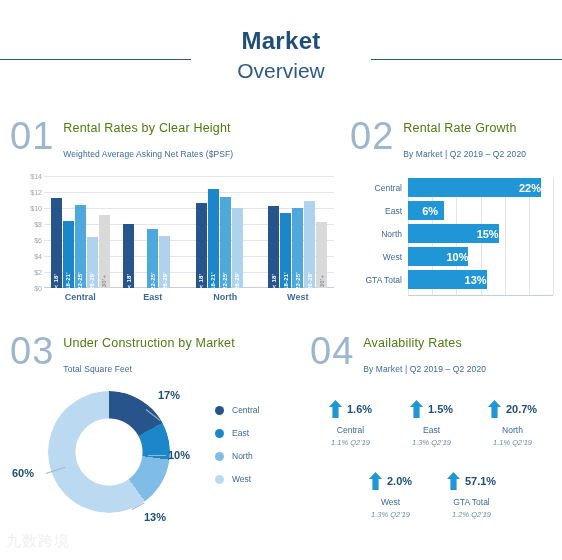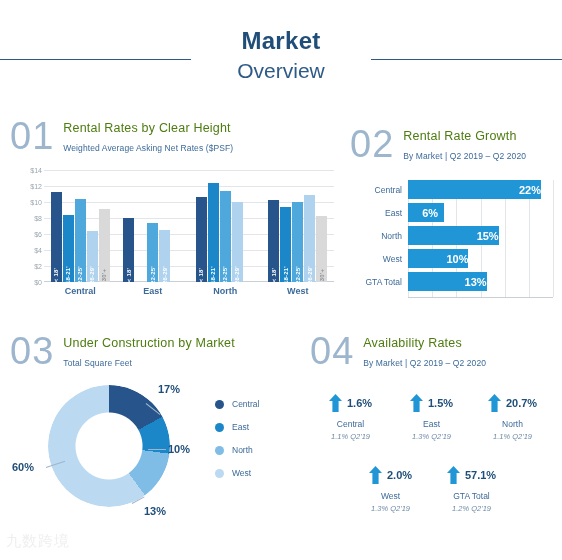--- a/index.html
+++ b/index.html
@@ -16,25 +16,25 @@
   .header-rule{position:absolute;left:0;top:59px;width:562px;height:1px;background:#2E5A88;}
   .header-box{position:absolute;left:191px;top:26px;width:180px;height:72px;background:#ffffff;text-align:center;}
   .hdr-title{font-size:24px;font-weight:bold;color:#1F4E79;letter-spacing:0.3px;line-height:30px;}
   .hdr-sub{font-size:21px;font-weight:300;color:#2E5A88;line-height:30px;}
 
   
   .sec-head{display:flex;align-items:flex-start;}
   .sec-num{font-size:38px;font-weight:300;color:#9DB6CE;line-height:36px;letter-spacing:1px;}
   .sec-titles{margin-left:9px;padding-top:3px;}
   .sec-title{font-size:12.5px;font-weight:normal;color:#4d7c0f;letter-spacing:0.2px;line-height:15px;}
-  .sec-sub{font-size:8.5px;color:#3C6A99;letter-spacing:0.1px;margin-top:7px;line-height:11px;}
+  .sec-sub{font-size:8.5px;color:#3C6A99;letter-spacing:0.1px;margin-top:13px;line-height:11px;}
 
   
   .p1{position:absolute;left:10px;top:118px;width:330px;height:195px;}
-  .p2{position:absolute;left:350px;top:126px;width:205px;height:195px;}
+  .p2{position:absolute;left:350px;top:118px;width:205px;height:195px;}
   .p3{position:absolute;left:10px;top:333px;width:290px;height:215px;}
   .p4{position:absolute;left:310px;top:333px;width:245px;height:215px;}
 
   
   .c1-wrap{position:relative;margin-top:16px;width:330px;height:142px;}
   .c1-axis{position:absolute;left:0;top:0;width:34px;height:112px;}
   .c1-axis span{position:absolute;right:2px;font-size:7px;color:#9AA5AE;transform:translateY(-50%);}
   .c1-plot{position:absolute;left:34px;top:0;width:290px;height:112px;}
   .c1-grid{position:absolute;left:0;width:100%;height:1px;background:#E2E6EA;}
   .c1-base{position:absolute;left:0;bottom:0;width:100%;height:1px;background:#C9CFD5;}

